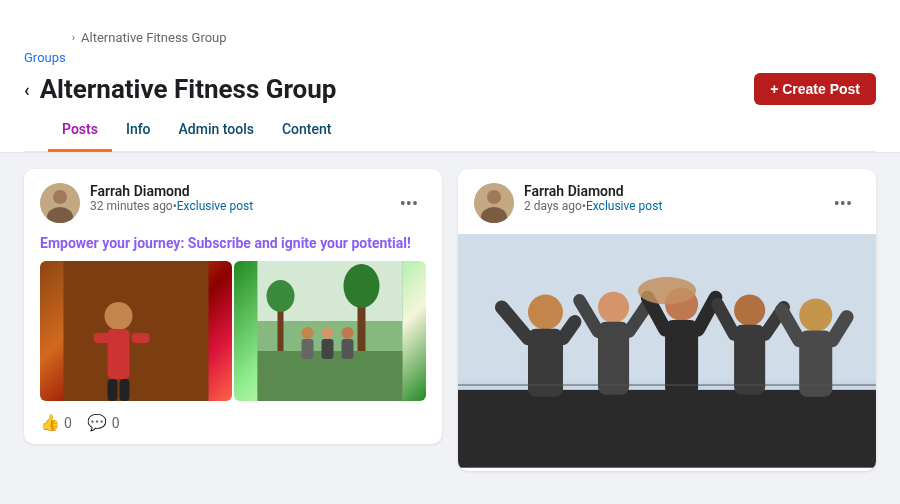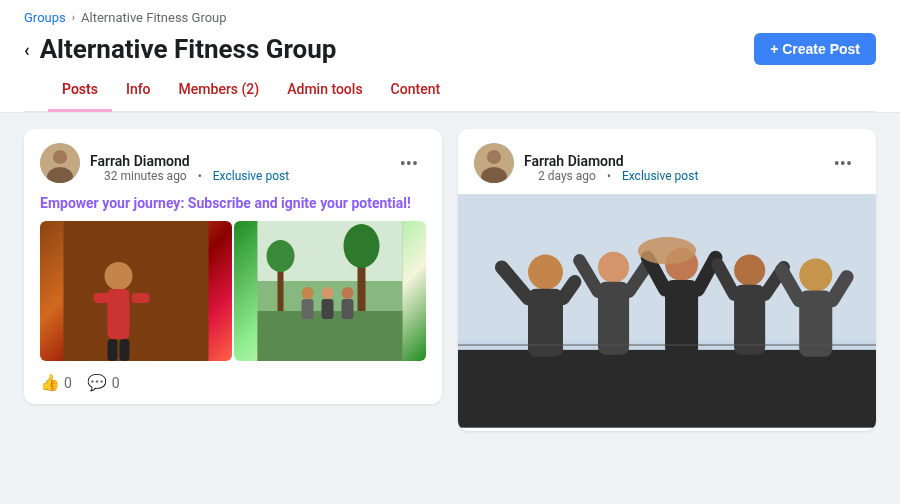--- a/index.html
+++ b/index.html
@@ -18,20 +18,21 @@
       display: flex;
       align-items: center;
       padding: 10px 0 0 0;
       font-size: 13px;
       color: #65676b;
       gap: 6px;
     }
     .breadcrumb-link {
       color: #1877f2;
       cursor: pointer;
+      margin-top: 40px;
     }
     .breadcrumb-sep {
       color: #65676b;
       font-size: 11px;
     }
     .breadcrumb-current {
       color: #65676b;
     }
     .page-header {
       display: flex;
@@ -50,21 +51,21 @@
       color: #1c1e21;
       font-size: 18px;
       font-weight: bold;
     }
     .page-title {
       font-size: 26px;
       font-weight: 700;
       color: #1c1e21;
     }
     .create-post-btn {
-      background: #3b82f6;
+      background: #b91c1c;
       color: #fff;
       border: none;
       border-radius: 6px;
       padding: 8px 16px;
       font-size: 14px;
       font-weight: 600;
       cursor: pointer;
       display: flex;
       align-items: center;
       gap: 6px;
@@ -74,28 +75,28 @@
       gap: 0;
       padding: 0 24px;
       background: #fff;
       border-bottom: 1px solid #e4e6eb;
       margin-top: 4px;
     }
     .tab {
       padding: 12px 14px;
       font-size: 14px;
       font-weight: 500;
-      color: #b91c1c;
+      color: #0c4a6e;
       cursor: pointer;
       border-bottom: 3px solid transparent;
       margin-bottom: -1px;
     }
     .tab.active {
-      color: #b91c1c;
-      border-bottom: 3px solid #f9a8d4;
+      color: #a21caf;
+      border-bottom: 3px solid #f97316;
       font-weight: 600;
     }
     .content-area {
       padding: 16px 24px;
       display: flex;
       gap: 16px;
       align-items: flex-start;
     }
     .post-card {
       background: #fff;
@@ -105,21 +106,21 @@
       overflow: hidden;
     }
     .post-header {
       display: flex;
       align-items: center;
       justify-content: space-between;
       padding: 14px 16px 8px 16px;
     }
     .post-author {
       display: flex;
-      align-items: flex-end;
+      align-items: flex-start;
       gap: 10px;
     }
     .avatar {
       width: 40px;
       height: 40px;
       border-radius: 50%;
       background: #c4b5a5;
       overflow: hidden;
       flex-shrink: 0;
       display: flex;
@@ -133,22 +134,21 @@
     .author-name {
       font-weight: 600;
       font-size: 14px;
       color: #1c1e21;
     }
     .post-meta {
       font-size: 12px;
       color: #65676b;
       display: flex;
       align-items: center;
-      gap: 11px;
-      margin-left: 14px;
+      gap: 0;
     }
     .exclusive-link {
       color: #0369a1;
       cursor: pointer;
     }
     .more-btn {
       color: #65676b;
       cursor: pointer;
       font-size: 18px;
       padding: 4px 8px;
@@ -225,23 +225,20 @@
     </button>
   </div>
   <nav class="tabs">
     <div class="tab active">
       <span>Posts</span>
     </div>
     <div class="tab">
       <span>Info</span>
     </div>
     <div class="tab">
-      <span>Members (2)</span>
-    </div>
-    <div class="tab">
       <span>Admin tools</span>
     </div>
     <div class="tab">
       <span>Content</span>
     </div>
   </nav>
 </div>
 
 <div class="content-area">
 

